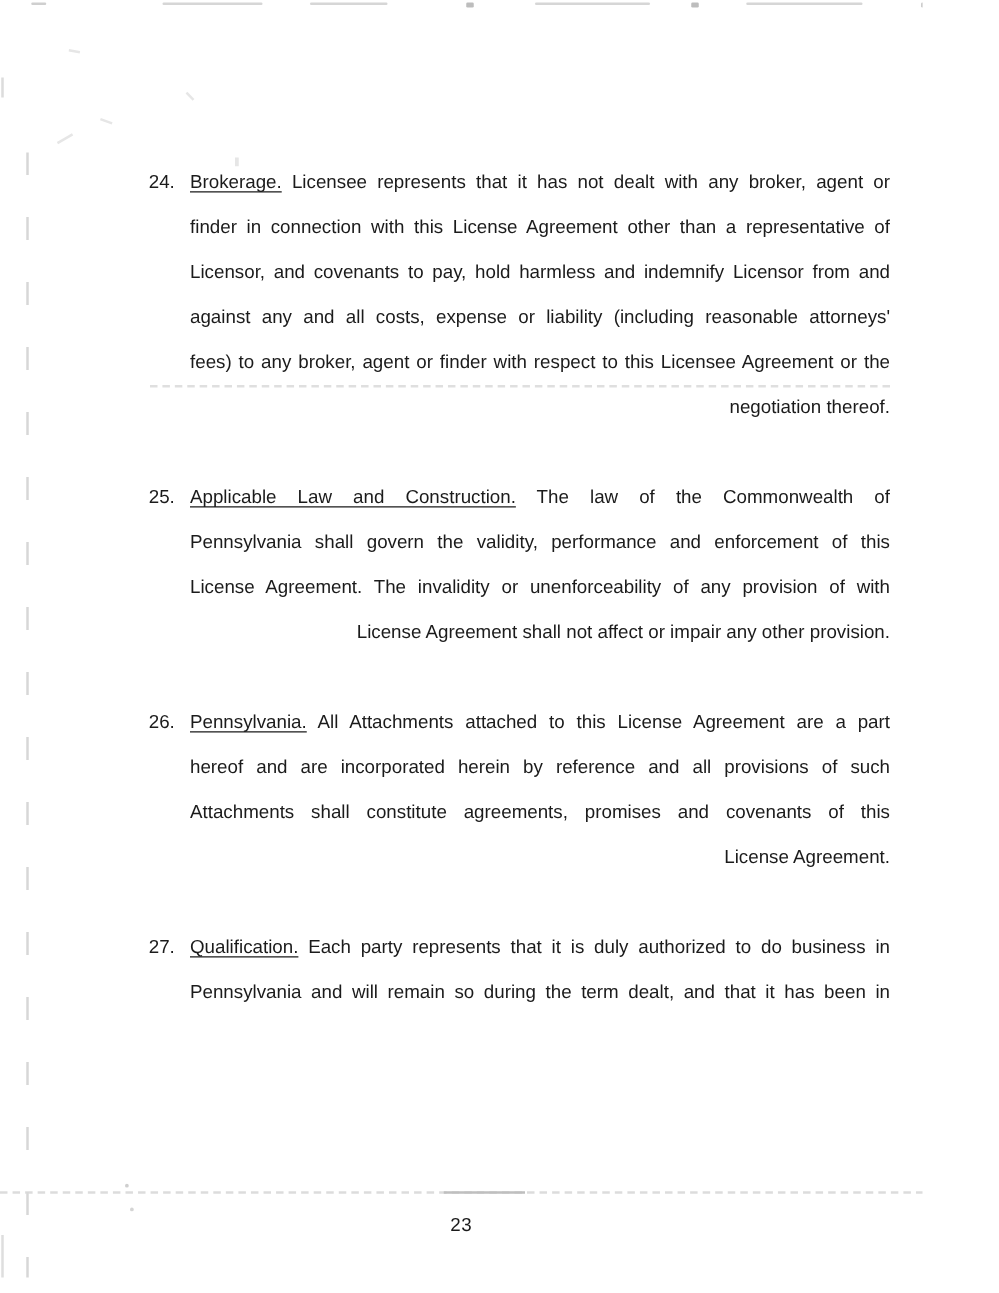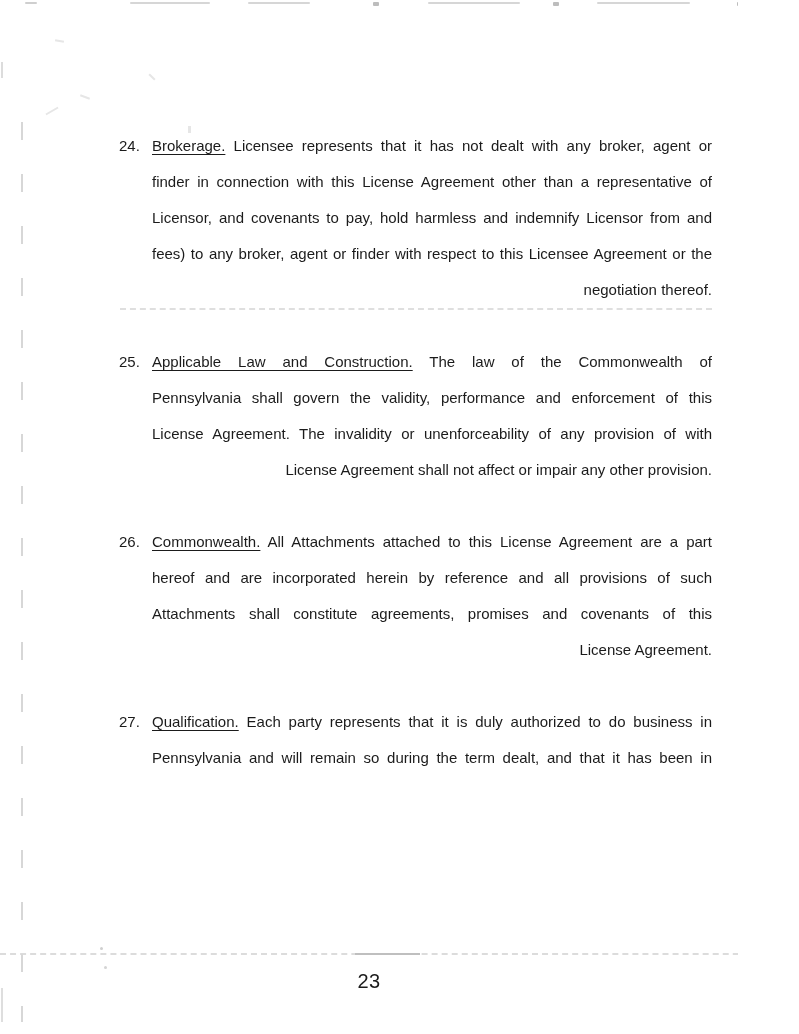--- a/index.html
+++ b/index.html
@@ -48,21 +48,21 @@
     text-underline-offset: 3px;
   }
 
   
   .page-num {
     position: absolute;
     top: 963px;
     left: 0;
     width: 100%;
     text-align: center;
-    font-size: 20px;
+    font-size: 15px;
     line-height: 36px;
     letter-spacing: 0.5px;
     box-sizing: border-box;
   }
 
   
   .artifact { position: absolute; pointer-events: none; }
   .top-dash { top: 2px; height: 2px; background: #d6d6d6; border-radius: 1px; }
   .td1 { left: 25px;  width: 12px; background:#cfcfcf; }
   .td2 { left: 130px; width: 80px; }
@@ -135,33 +135,34 @@
   <div class="artifact streak-bottom-dark"></div>
   <div class="artifact dot1"></div>
   <div class="artifact dot2"></div>
 
   <div class="content">
       <div class="para">
         <span class="pnum">24.</span>
         <div class="line just"><span class="heading">Brokerage.</span> Licensee represents that it has not dealt with any broker, agent or</div>
         <div class="line just">finder in connection with this License Agreement other than a representative of</div>
         <div class="line just">Licensor, and covenants to pay, hold harmless and indemnify Licensor from and</div>
+        <div class="line just">against any and all costs, expense or liability (including reasonable attorneys'</div>
         <div class="line just">fees) to any broker, agent or finder with respect to this Licensee Agreement or the</div>
         <div class="line">negotiation thereof.</div>
       </div>
       <div class="para">
         <span class="pnum">25.</span>
         <div class="line just"><span class="heading">Applicable Law and Construction.</span> The law of the Commonwealth of</div>
         <div class="line just">Pennsylvania shall govern the validity, performance and enforcement of this</div>
         <div class="line just">License Agreement.  The invalidity or unenforceability of any provision of with</div>
         <div class="line">License Agreement shall not affect or impair any other provision.</div>
       </div>
       <div class="para">
         <span class="pnum">26.</span>
-        <div class="line just"><span class="heading">Commonwealth.</span> All Attachments attached to this License Agreement are a part</div>
+        <div class="line just"><span class="heading">Pennsylvania.</span> All Attachments attached to this License Agreement are a part</div>
         <div class="line just">hereof and are incorporated herein by reference and all provisions of such</div>
         <div class="line just">Attachments shall constitute agreements, promises and covenants of this</div>
         <div class="line">License Agreement.</div>
       </div>
       <div class="para">
         <span class="pnum">27.</span>
         <div class="line just"><span class="heading">Qualification.</span> Each party represents that it is duly authorized to do business in</div>
         <div class="line just">Pennsylvania and will remain so during the term dealt, and that it has been in</div>
       </div>
     </div>

